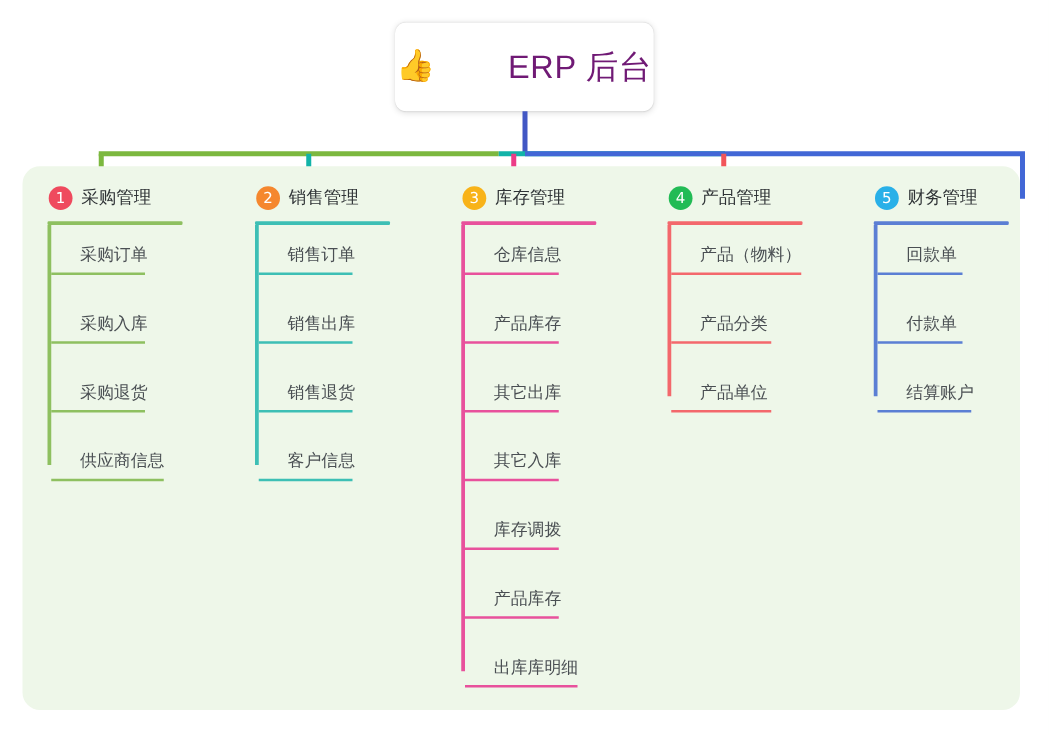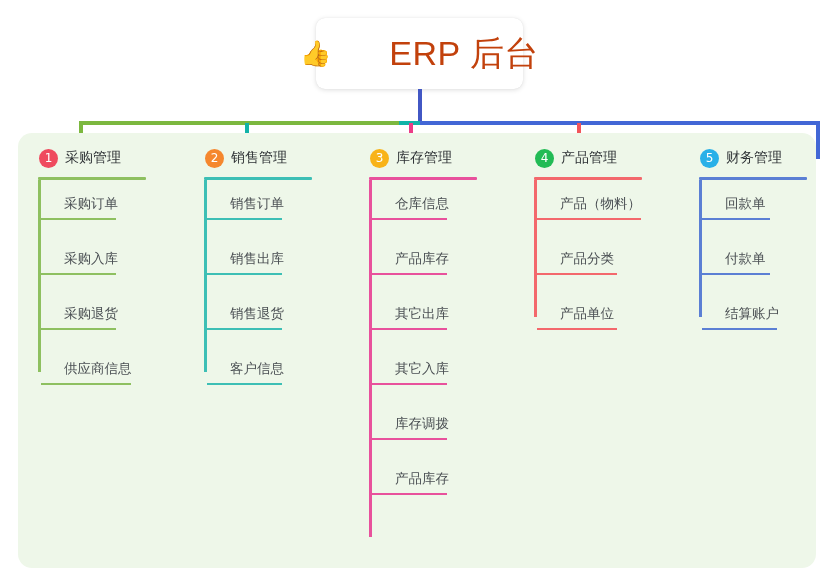--- a/index.html
+++ b/index.html
@@ -35,22 +35,22 @@
     display: flex;
     align-items: center;
     gap: 10px;
   }
   .thumb-icon {
     font-size: 25px;
     line-height: 1;
     display: inline-block;
   }
   .root-title {
-    font-size: 34px;
-    color: #c2410c;
+    font-size: 26px;
+    color: #701a75;
     letter-spacing: 0.5px;
     white-space: nowrap;
     margin-left: 48px;
   }
 
   
   .conn {
     position: absolute;
   }
   #stem-root {
@@ -249,20 +249,24 @@
           <div class="leaf-rule" style="width: 75px; background: rgb(232, 81, 156);"></div>
         </div>
         <div class="leaf">
           <div class="leaf-label">库存调拨</div>
           <div class="leaf-rule" style="width: 75px; background: rgb(232, 81, 156);"></div>
         </div>
         <div class="leaf">
           <div class="leaf-label">产品库存</div>
           <div class="leaf-rule" style="width: 75px; background: rgb(232, 81, 156);"></div>
         </div>
+        <div class="leaf">
+          <div class="leaf-label">出库库明细</div>
+          <div class="leaf-rule" style="width: 90px; background: rgb(232, 81, 156);"></div>
+        </div>
       </div>
     </div>
     <div class="column" style="left: 534px;">
       <div class="col-head">
         <span class="badge" style="background: rgb(34, 187, 85);">4</span>
         <span class="col-title">产品管理</span>
       </div>
       <div class="col-rule" style="width: 108px; background: rgb(243, 104, 108);"></div>
       <div class="col-body">
         <div class="trunk" style="height: 137px; background: rgb(243, 104, 108);"></div>

